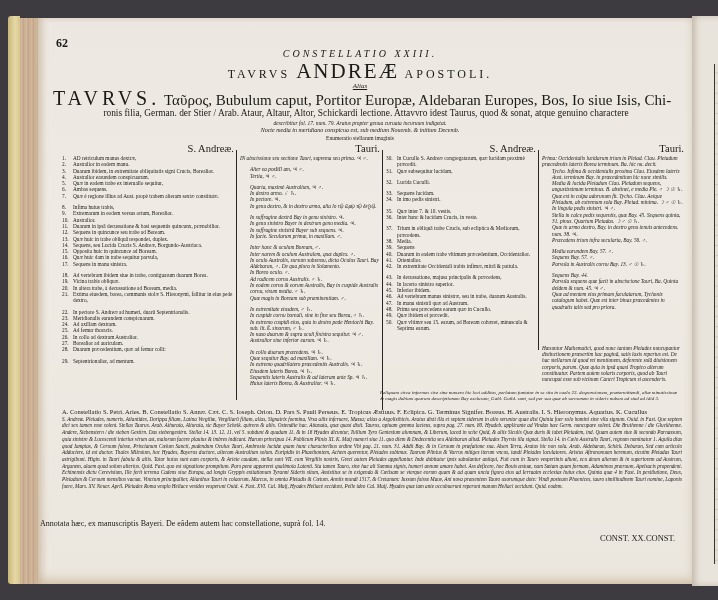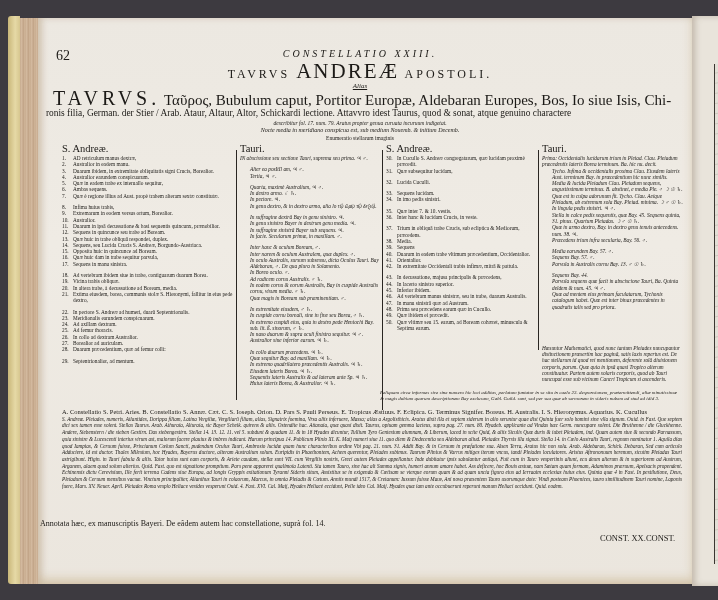--- a/index.html
+++ b/index.html
@@ -3,32 +3,32 @@
 <meta charset="utf-8">
 <style>
   html,body{margin:0;padding:0;}
   body{width:718px;height:600px;background:#3d3a40;position:relative;overflow:hidden;font-family:"Liberation Serif","DejaVu Serif",serif;color:#1c1a17;}
   .book{position:absolute;left:8px;top:14px;width:710px;height:574px;}
   .cover-edge{position:absolute;left:0;top:2px;width:12px;height:568px;background:linear-gradient(90deg,#c9b77a,#e6d9a6 60%,#d6c68f);border-radius:3px 0 0 3px;}
   .page-block{position:absolute;left:12px;top:4px;width:18px;height:566px;background:repeating-linear-gradient(90deg,#c7ab8e 0,#d6bda3 2px,#bea083 3px,#d2b89c 5px);}
   .page{position:absolute;left:30px;top:4px;width:654px;height:566px;background:linear-gradient(180deg,#ece8e1 0%,#efebe4 40%,#ebe6de 100%);box-shadow:inset 0 -6px 10px rgba(190,160,110,.35), inset 4px 0 6px rgba(150,120,90,.25);}
   .next-page{position:absolute;left:684px;top:2px;width:34px;height:570px;background:#e9e4db;box-shadow:inset 3px 0 6px rgba(120,100,80,.35);}
   .next-plate{position:absolute;left:706px;top:50px;width:14px;height:500px;border-left:1px solid #3a3530;background:repeating-linear-gradient(170deg,#e4dfd6 0,#e4dfd6 8px,#cfc8bd 9px,#e4dfd6 10px);}
-  .pg-num{position:absolute;left:56px;top:48px;font-size:14px;font-weight:normal;}
+  .pg-num{position:absolute;left:56px;top:36px;font-size:12px;font-weight:bold;}
   .hdr{position:absolute;left:40px;width:640px;text-align:center;}
   .h1{top:48px;font-size:10px;font-style:italic;letter-spacing:3px;font-weight:normal;}
   .h2{top:59px;font-size:12px;letter-spacing:3px;}
   .h2 .big{font-size:21px;letter-spacing:2px;}
   .h3{top:82px;font-size:7px;font-style:italic;text-decoration:underline;}
   .alias{position:absolute;left:46px;top:90px;width:640px;font-size:15px;line-height:17px;white-space:nowrap;}
   .alias .caps{font-size:20px;letter-spacing:4px;margin-left:7px;}
-  .alias-2{position:absolute;left:46px;top:108px;width:640px;font-size:9.4px;white-space:nowrap;}
+  .alias-2{position:absolute;left:46px;top:108px;width:640px;font-size:9.4px;white-space:nowrap;text-align:center;}
   .small-c{position:absolute;left:40px;width:640px;text-align:center;font-size:5.5px;font-style:italic;}
   .col{position:absolute;font-size:5.3px;line-height:6.3px;}
-  .col-title{font-size:10.5px;text-align:left;line-height:12px;}
+  .col-title{font-size:10.5px;text-align:right;line-height:12px;}
   .col .row{display:flex;}
   .col .num{width:11px;flex:none;font-size:5.3px;}
   .col .tx{flex:1;}
   .col .it{font-style:italic;}
   .divider{position:absolute;width:1px;background:#2a2622;}
   .gap{height:5px;}
   .foot{position:absolute;left:62px;top:409px;width:620px;font-size:5.2px;line-height:6.7px;font-style:italic;text-align:justify;}
   .foot .up{font-style:normal;font-size:6.5px;}
   .foot-center{position:absolute;left:40px;top:519px;width:640px;text-align:left;font-size:8px;}
   .catch{position:absolute;left:600px;top:533px;font-size:8.5px;}

